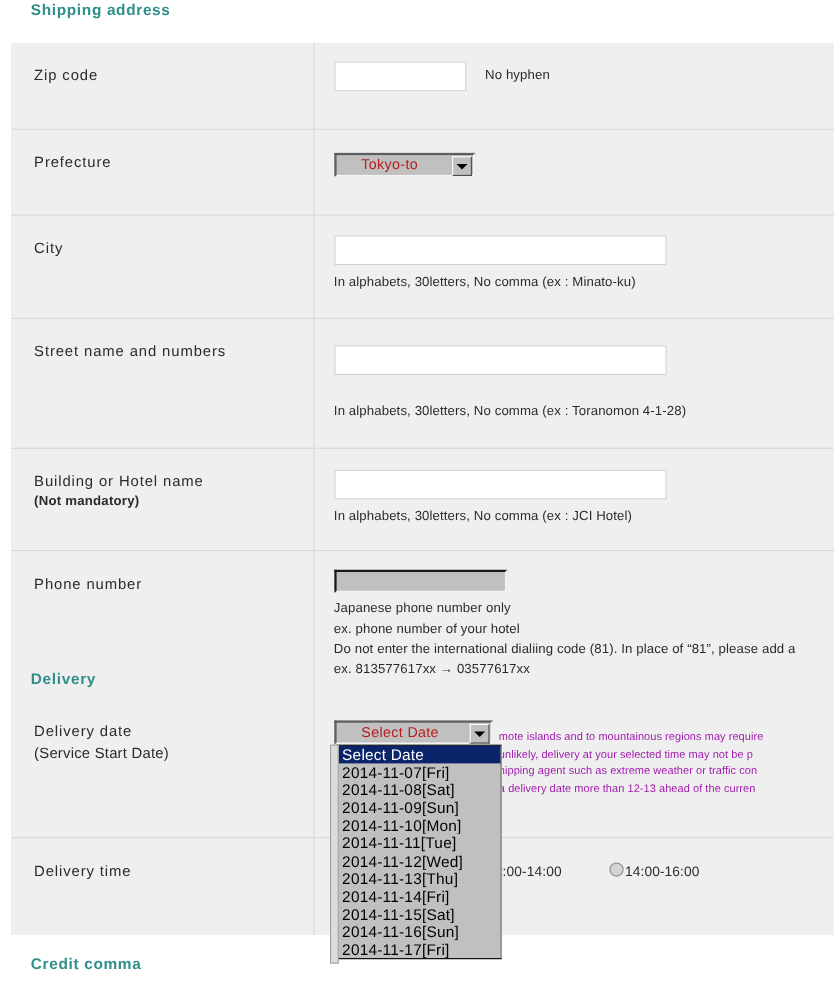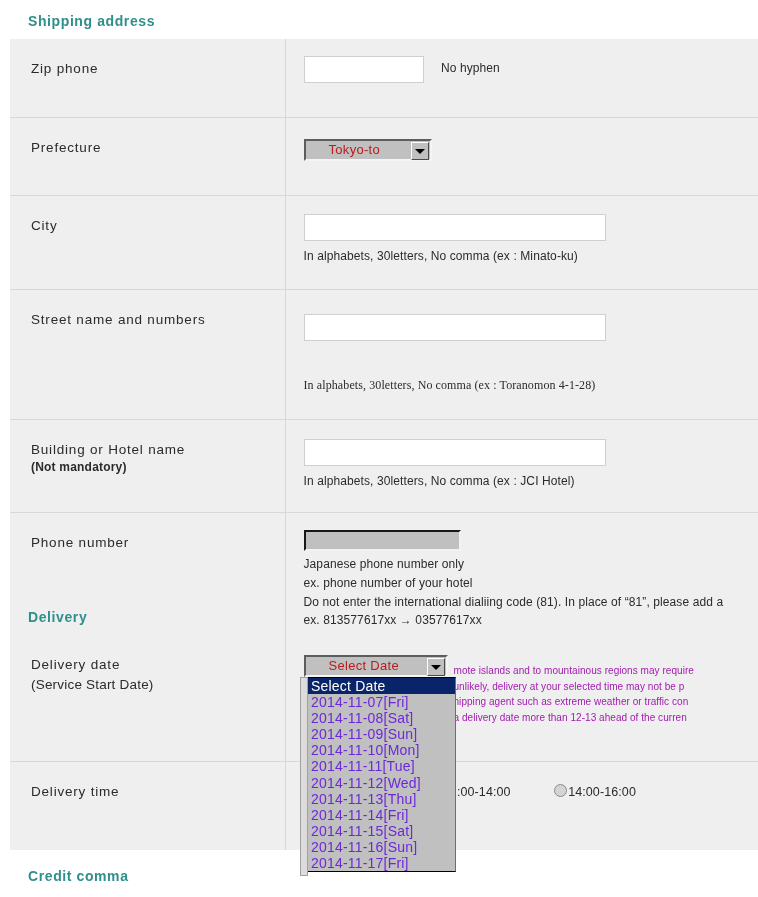--- a/index.html
+++ b/index.html
@@ -19,21 +19,21 @@
   .page { position: relative; width: 758px; }
 
   
   .section-heading {
     color: #2f8f8a;
     font-size: 14px;
     font-weight: bold;
     letter-spacing: 0.6px;
     padding-left: 28px;
   }
-  #heading-shipping { position: absolute; left: 0; top: 13px; }
+  #heading-shipping { position: absolute; left: 0; top: 1px; }
   #heading-delivery { position: absolute; left: 0; top: 609px; }
   #heading-credit   { position: absolute; left: 0; top: 868px; }
 
   
   .form-table {
     position: absolute;
     left: 10px;
     width: 748px;
     border-collapse: collapse;
     background: #efefef;
@@ -102,21 +102,21 @@
     margin-top: 6px;
     white-space: nowrap;
   }
   .hint-inline {
     display: inline-block;
     vertical-align: top;
     margin: 5px 0 0 13px;
     font-size: 12px;
     letter-spacing: 0.1px;
   }
-  .hint-gap { margin-top: 35px; font-family: Liberation Serif, serif; }
+  .hint-gap { margin-top: 23px; }
 
   
   .select-box {
     display: inline-block;
     position: relative;
     box-sizing: border-box;
     height: 22px;
     background: #c0c0c0;
     border: 2px solid;
     border-top-color: #5d5d5d;
@@ -167,21 +167,21 @@
     z-index: 50;
     padding: 0;
     margin: 0;
     list-style: none;
   }
   .dropdown-list li {
     font-size: 14px;
     line-height: 16.1px;
     height: 16.1px;
     padding-left: 4px;
-    color: #6d28d9;
+    color: #000000;
     letter-spacing: 0.2px;
     white-space: nowrap;
     overflow: hidden;
   }
   .dropdown-list li.selected {
     background: #0a246a;
     color: #ffffff;
   }
   .dropdown-scrollbar {
     position: absolute;
@@ -236,21 +236,21 @@
 
   <table class="form-table" id="table-shipping">
     <colgroup>
         <col class="col-label">
         <col class="col-field">
       </colgroup>
     <tbody>
 
       <tr>
         <td class="col-label">
-          <div class="row-label">Zip phone</div>
+          <div class="row-label">Zip code</div>
           <div style="height:38px"></div>
         </td>
         <td class="col-field">
           <div class="field-cell">
             <input class="txt txt-zip" type="text" value="" style="">
             <span class="hint-inline">No hyphen</span>
             <div style="height:14px"></div>
           </div>
         </td>
       </tr>

